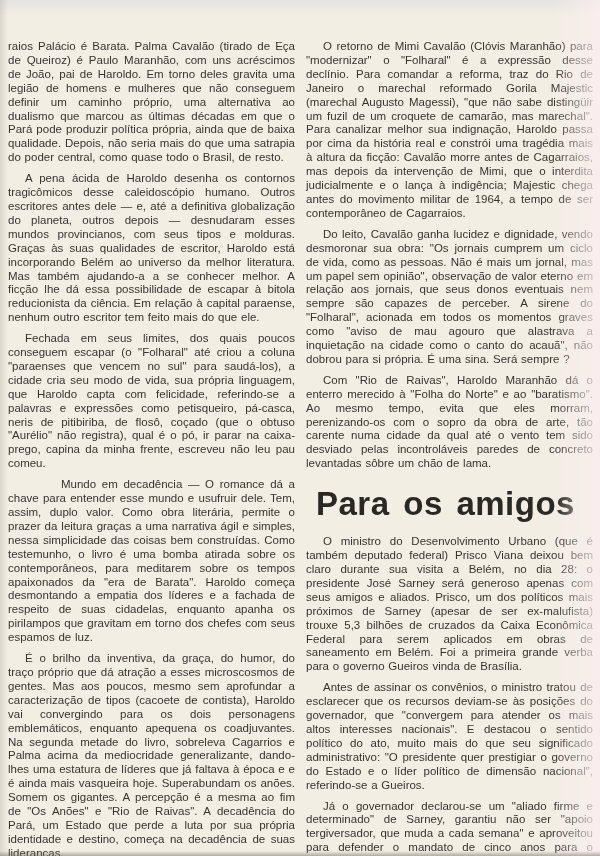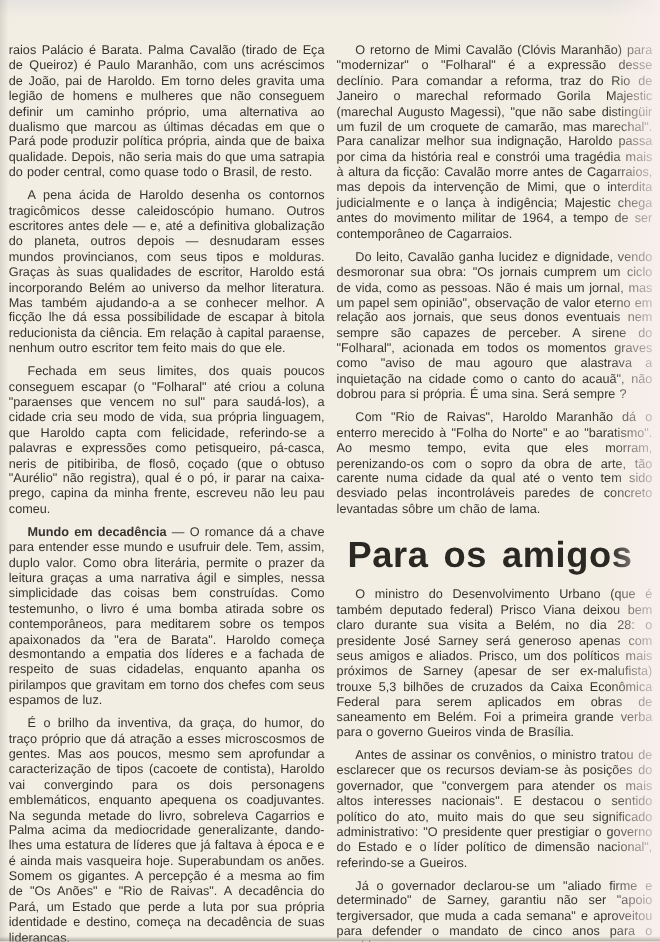--- a/index.html
+++ b/index.html
@@ -33,21 +33,21 @@
   .col {
     position:absolute; top:40px; width:287px;
     color:#37342f;
     font-size:11.5px; line-height:13.9px;
     text-align:justify; word-spacing:0.6px;
   }
   .col-left  { left:8px; }
   .col-right { left:306px; }
   .col p { margin:0 0 7px 0; text-indent:17px; }
   .col p.noindent { text-indent:0; }
-  .lead { font-weight:bold; }
+  .lead { font-weight:normal;margin-left:36px; }
   h1.section-heading {
     font-size:33px; line-height:36px; font-weight:bold;
     margin:15px 0 13px 10px; color:#2a2823; letter-spacing:0.5px;
     text-align:left; word-spacing:4px;
   }
 </style>
 </head>
 <body>
 
 <div class="page">

